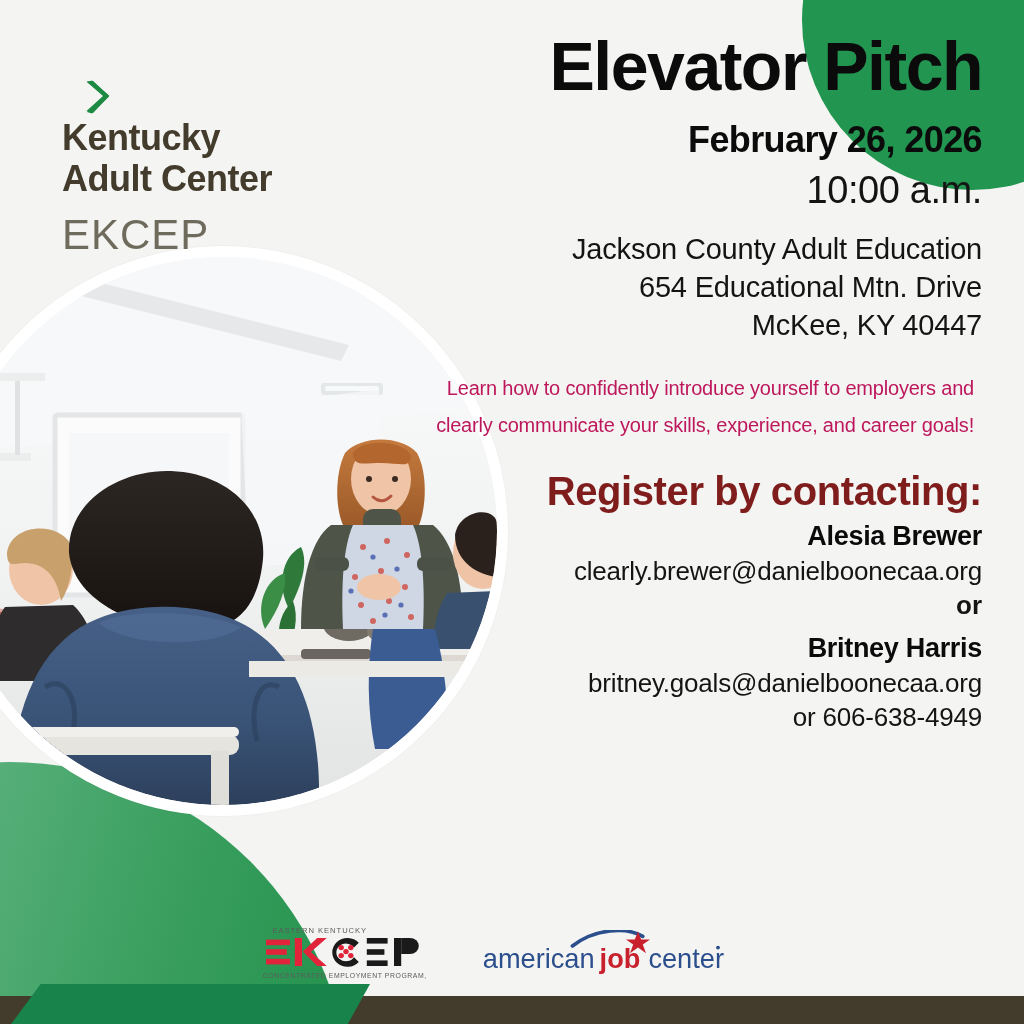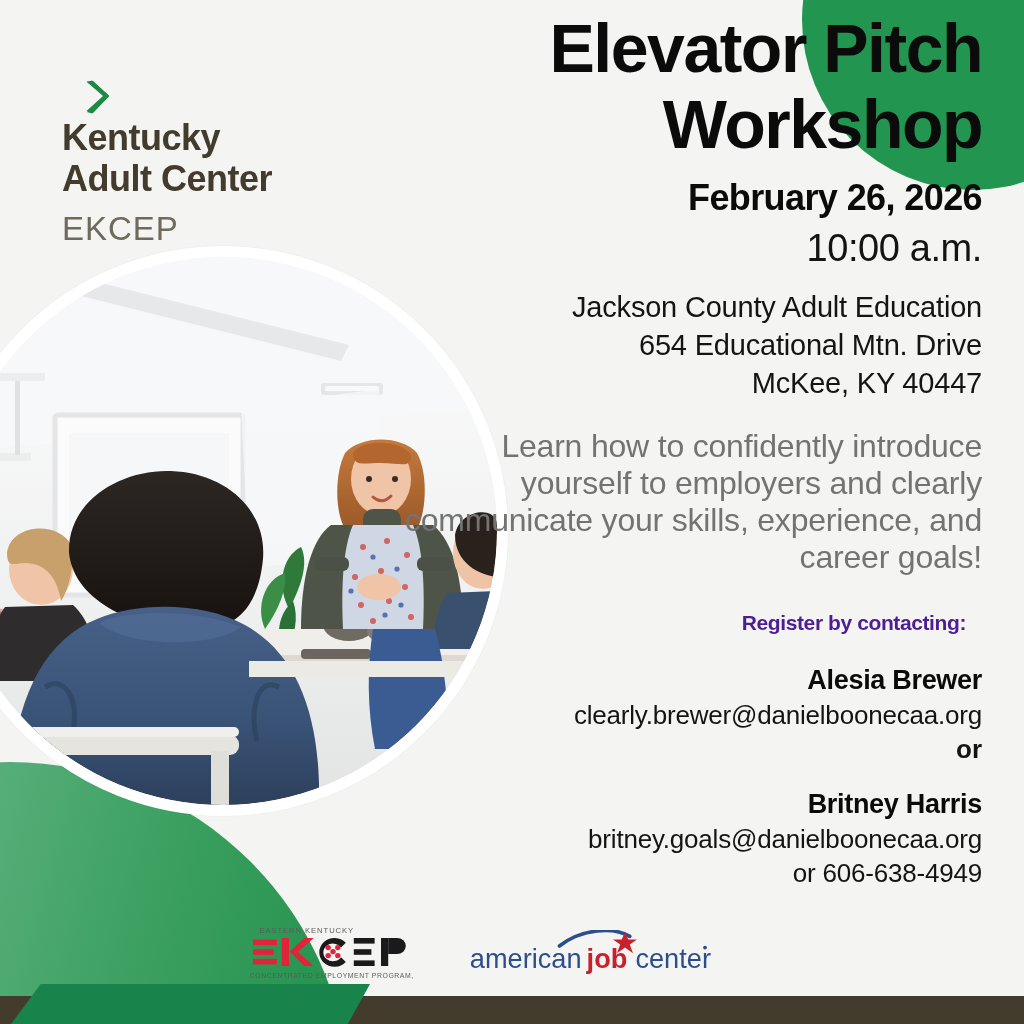--- a/index.html
+++ b/index.html
@@ -62,26 +62,26 @@
   .kcc-line1,.kcc-line2{
     display:block;
     font-weight:700;
     color:#433c2c;
     letter-spacing:-.5px;
   }
   .kcc-line1{font-size:36px;line-height:40px;}
   .kcc-line2{font-size:36px;line-height:42px;}
   .kcc-line3{
     display:block;
-    font-size:33px;
+    font-size:42px;
     letter-spacing:1px;
     color:#6e6a5c;
     font-weight:300;
     line-height:38px;
-    margin-top:10px;
+    margin-top:16px;
   }
 
   
   .photo-circle{
     position:absolute;
     left:-62px; top:246px;
     width:570px;height:570px;
     border-radius:50%;
     background:#ffffff;
     padding:0;
@@ -96,21 +96,21 @@
     inset:0;
     border-radius:50%;
     overflow:hidden;
     background:#e9eaec;
   }
   .photo-inner svg{display:block;width:100%;height:100%;}
 
   
   .content{
     position:absolute;
-    right:42px; top:10px;
+    right:42px; top:28px;
     width:578px;
     text-align:right;
     z-index:6;
   }
   .title{
     font-size:68px;
     line-height:76px;
     font-weight:800;
     color:#0b0b0b;
     letter-spacing:-1.5px;
@@ -135,42 +135,42 @@
   .venue{
     margin:16px 0 17px 0;
     font-size:29px;
     line-height:38px;
     font-weight:400;
     color:#141414;
     letter-spacing:-.2px;
   }
   .venue div{display:block;}
   .blurb{
-    margin:26px 0 0 0;
-    font-size:32px;
+    margin:26px 8px 0 0;
+    font-size:20px;
     line-height:37px;
     font-weight:400;
-    color:#737373;
+    color:#be185d;
     letter-spacing:-.2px;
   }
   .register{
-    margin:28px 16px 0 0;
-    font-size:21px;
+    margin:28px 0 0 0;
+    font-size:40px;
     font-weight:800;
-    color:#4c1d95;
+    color:#7f1d1d;
     letter-spacing:-.4px;
     line-height:38px;
   }
   .cname{
     font-size:27px;
     font-weight:800;
     color:#0b0b0b;
     line-height:36px;
     letter-spacing:-.3px;
-    margin-top:20px;
+    margin-top:8px;
   }
   .cmail{
     font-size:26px;
     font-weight:400;
     color:#141414;
     line-height:34px;
     letter-spacing:-.2px;
   }
   .cor{
     font-size:26px;
@@ -182,21 +182,21 @@
     font-size:26px;
     font-weight:400;
     color:#141414;
     line-height:34px;
     letter-spacing:-.2px;
   }
 
   
   .footer{
     position:absolute;
-    left:5px; bottom:34px;
+    left:18px; bottom:34px;
     width:948px;
     height:72px;
     display:flex;
     align-items:center;
     justify-content:center;
     gap:52px;
     z-index:6;
   }
   .logo-ekcep{width:168px;height:64px;}
   .logo-dbca{width:134px;height:66px;}
@@ -366,21 +366,20 @@
         <path d="M424 372 C418 410 418 452 426 492 L498 492 C500 450 496 408 486 372 Z" fill="#3a5c93"></path>
 
         <rect x="300" y="404" width="248" height="16" fill="#eceae5"></rect>
       </svg>
     </div>
   </div>
 
   <div class="content">
     <h1 class="title">
       <span>Elevator Pitch</span><br>
-      <span>Workshop</span>
     </h1>
 
     <div class="date">February 26, 2026</div>
     <div class="time">10:00 a.m.</div>
 
     <div class="venue">
       <div>Jackson County Adult Education</div>
       <div>654 Educational Mtn. Drive</div>
       <div>McKee, KY 40447</div>
     </div>

